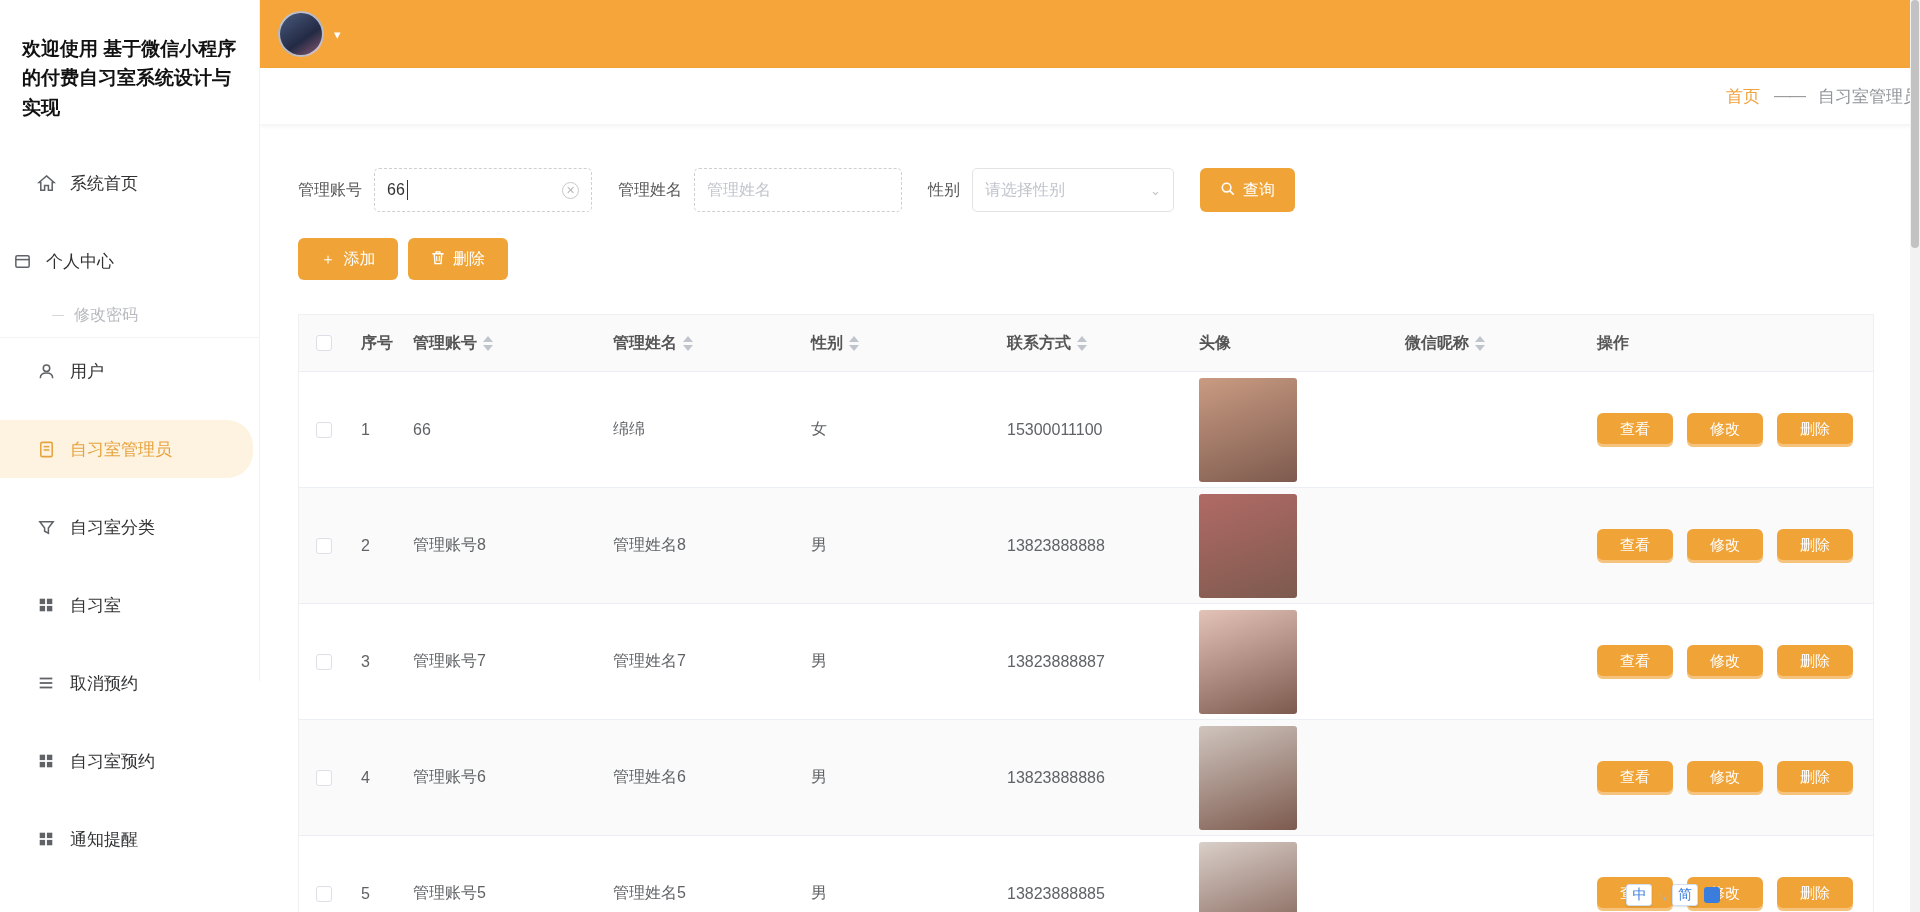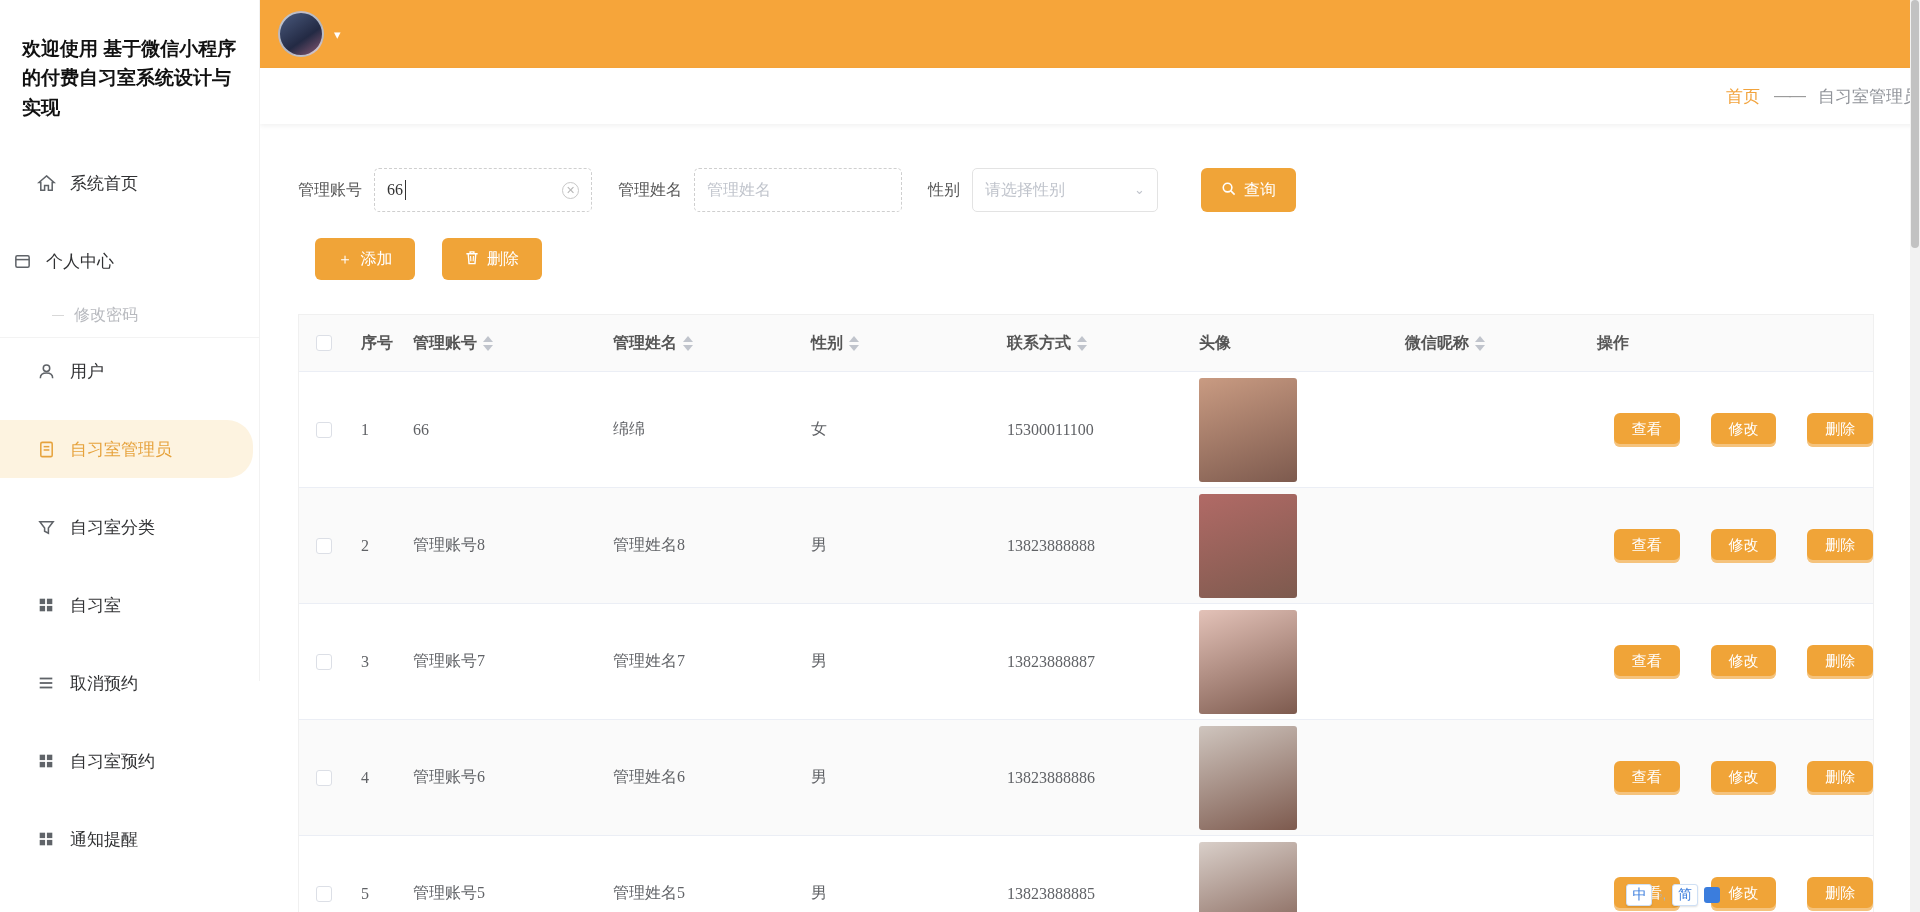--- a/index.html
+++ b/index.html
@@ -28,41 +28,41 @@
   .avatar-top { width:46px; height:46px; border-radius:50%; border:2px solid rgba(255,255,255,.65);
     background:linear-gradient(145deg,#4a5a7d 0%,#232a44 60%,#8c5a74 100%); cursor:pointer; }
   .topbar .caret { color:#fff; font-size:13px; cursor:pointer; }
 
   .breadcrumb { height:56px; background:#fff; display:flex; align-items:center; gap:14px;
     padding-left:40px; font-size:17px; box-shadow:0 2px 5px rgba(0,0,0,.06); position:relative; z-index:2;justify-content:flex-end; }
   .bc-home { color:#f2a33c; cursor:pointer; }
   .bc-sep { color:#9a9a9a; letter-spacing:-2px; }
   .bc-cur { color:#909399; }
 
-  .content { flex:1; background:#ffffff; padding:44px 44px 0 38px; overflow:hidden;font-family:Liberation Serif, serif; }
+  .content { flex:1; background:#ffffff; padding:44px 44px 0 38px; overflow:hidden; }
 
   
   .filters { display:flex; align-items:center; gap:10px; }
   .filters label { font-size:16px; color:#555; margin-right:2px; white-space:nowrap; }
   .input, .select { height:44px; background:#fff; border:1px dashed #cfcfcf; border-radius:5px;
     display:flex; align-items:center; padding:0 12px; font-size:16px; position:relative; }
   .input.account { width:218px; margin-right:16px; }
   .input.name { width:208px; margin-right:16px; }
-  .select { width:186px; border-style:solid; border-color:#e3e3e3; color:#c0c4cc; justify-content:space-between; margin-right:16px; cursor:pointer; }
+  .select { width:202px; border-style:solid; border-color:#e3e3e3; color:#c0c4cc; justify-content:space-between; margin-right:16px; cursor:pointer; }
   .input .val { color:#333; }
   .input .placeholder { color:#c0c4cc; }
   .caret-line { width:1px; height:20px; background:#333; margin-left:2px; animation:blink 1.1s step-end infinite; }
   @keyframes blink { 50% { opacity:0; } }
   .clear-ic { margin-left:auto; width:17px; height:17px; border:1px solid #c8c8c8; border-radius:50%;
     color:#b8b8b8; font-size:11px; display:flex; align-items:center; justify-content:center; cursor:pointer; }
   .select .chev { color:#c0c4cc; font-size:13px; }
 
   .btn { border:none; cursor:pointer; color:#fff; background:#f0a438; border-radius:6px;
     display:inline-flex; align-items:center; justify-content:center; gap:8px;
-    font-size:16px; font-family:inherit;margin-left:17px; }
+    font-size:16px; font-family:inherit; }
   .btn-query { height:44px; padding:0 20px; }
   .toolbar { margin-top:26px; display:flex; gap:10px; }
   .btn-add, .btn-del { height:42px; width:100px; }
   .plus-ic { font-size:15px; }
 
   
   .table { margin-top:34px; width:1576px; border:1px solid #f0f0f0; border-bottom:none; background:#fff; }
   .trow, .thead { display:flex; align-items:center; }
   .thead { background:#fafafa; height:56px; font-size:16px; font-weight:bold; color:#555; }
   .cell { padding-left:12px; display:flex; align-items:center; overflow:hidden; white-space:nowrap; }

